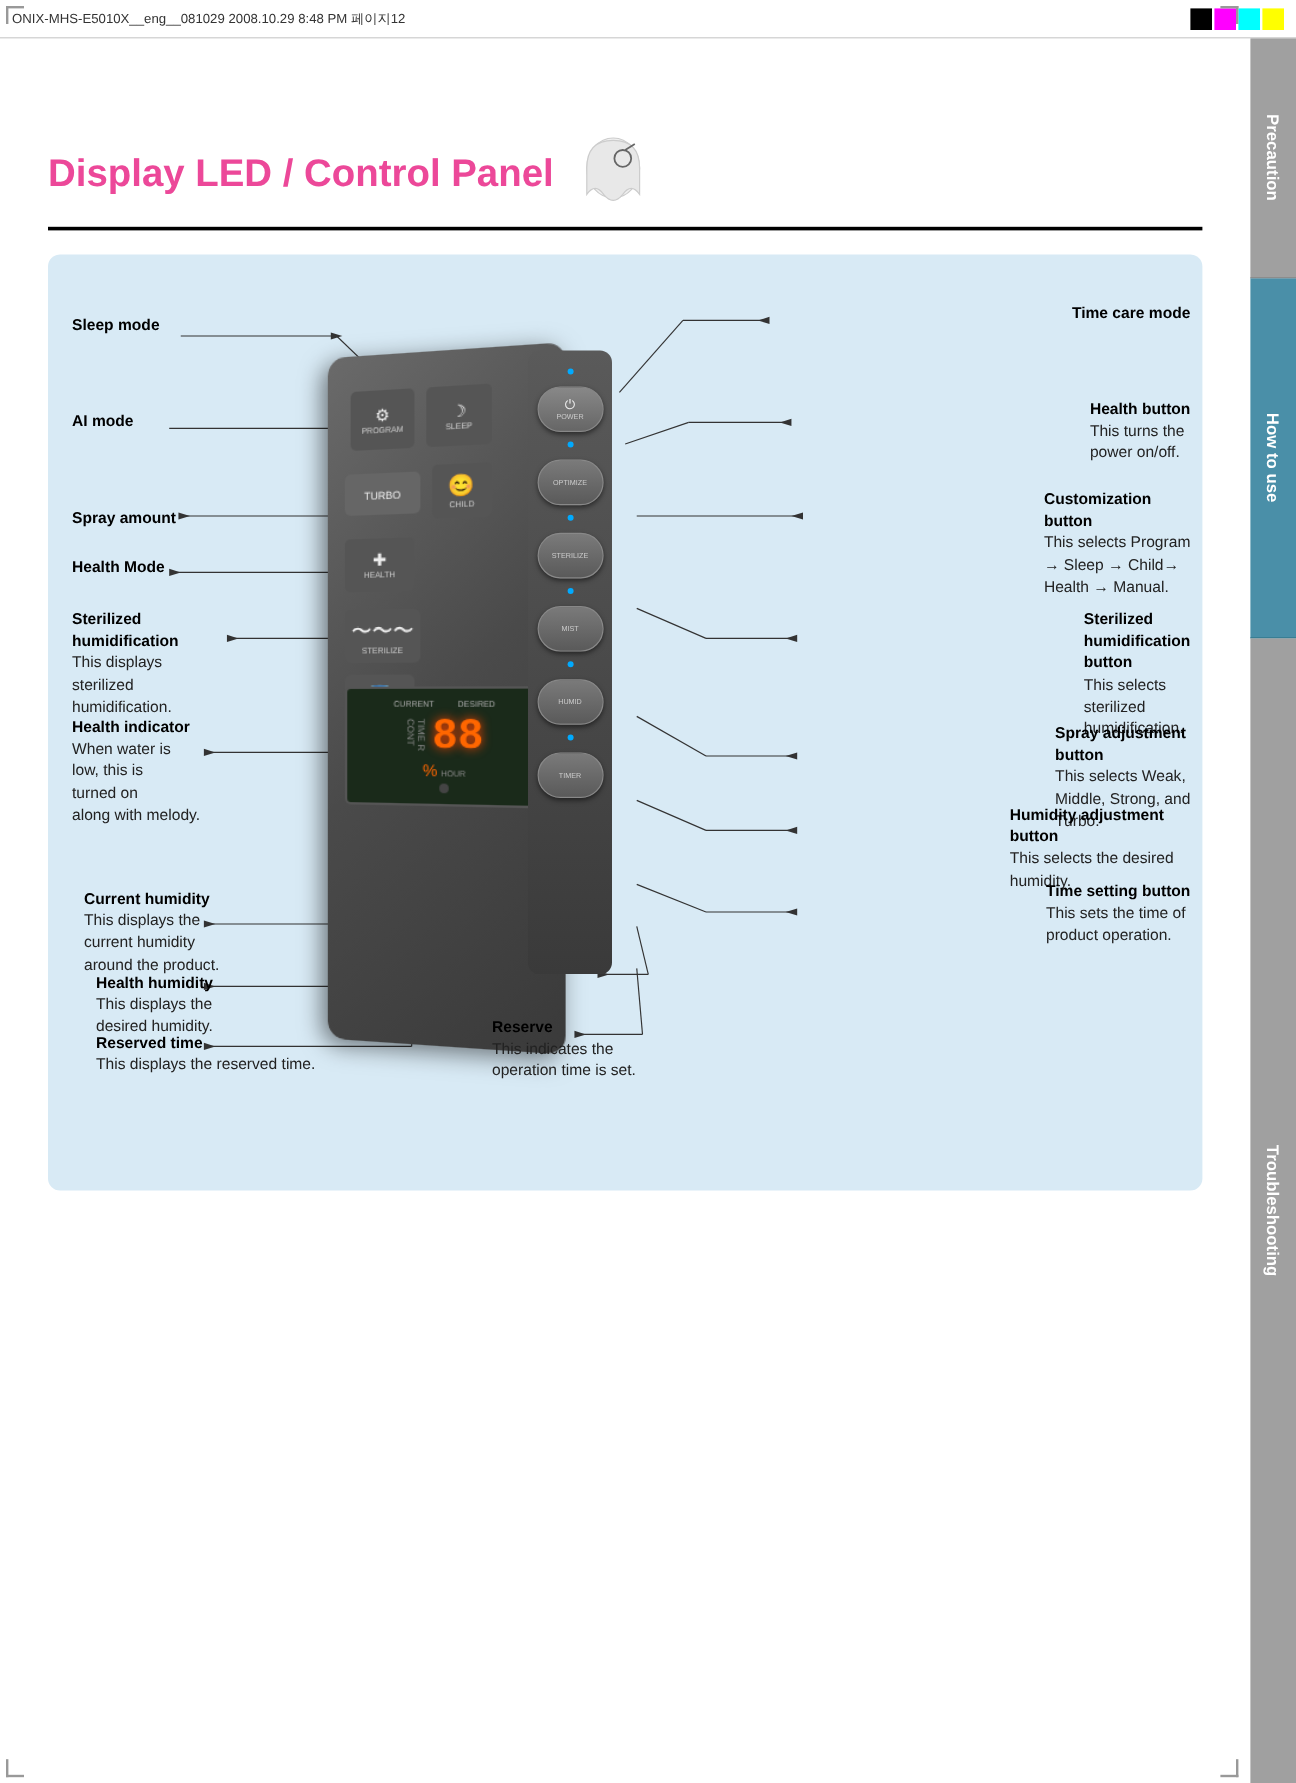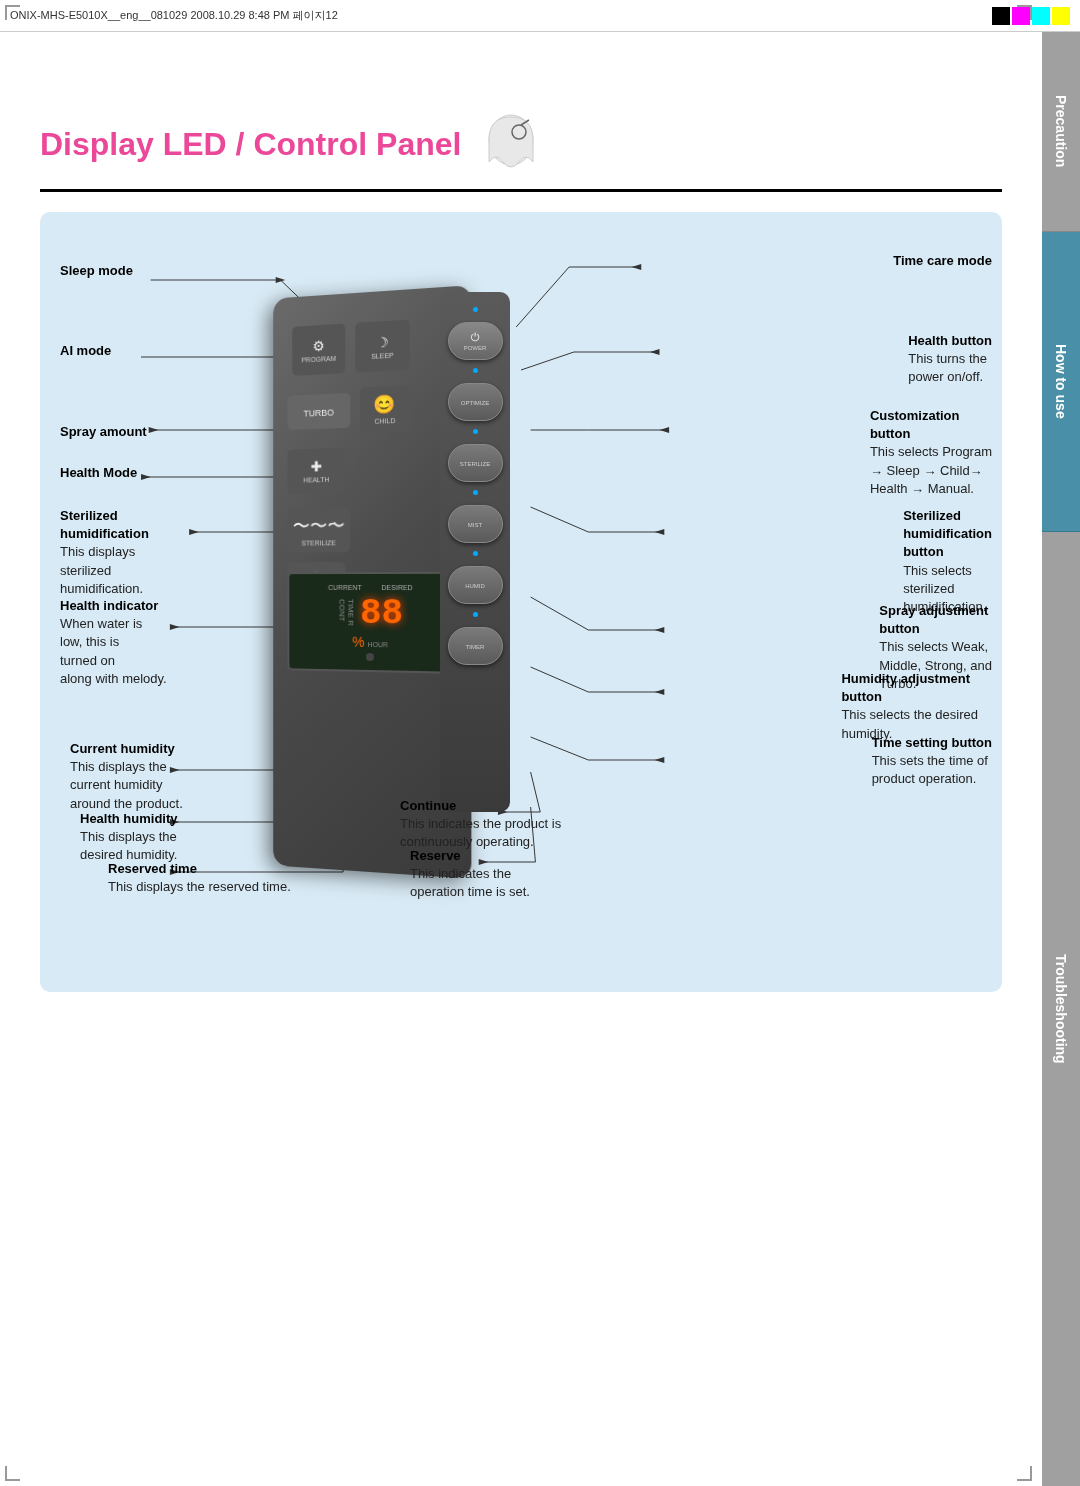--- a/index.html
+++ b/index.html
@@ -592,21 +592,21 @@
     <div class="ann-box" style="left:30px; top:528px;">
       <span class="ann-title">Current humidity</span>
       <div class="ann-sub">This displays the<br>current humidity<br>around the product.</div>
     </div>
 
     <div class="ann-box" style="left:40px; top:598px;">
       <span class="ann-title">Health humidity</span>
       <div class="ann-sub">This displays the<br>desired humidity.</div>
     </div>
 
-    <div class="ann-box" style="left:40px; top:648px;margin-left:28px;">
+    <div class="ann-box" style="left:40px; top:648px;">
       <span class="ann-title">Reserved time</span>
       <div class="ann-sub">This displays the reserved time.</div>
     </div>
 
     <div class="ann-box" style="right:10px; top:40px;">
       <span class="ann-title">Time care mode</span>
     </div>
 
     <div class="ann-box" style="right:10px; top:120px;">
       <span class="ann-title">Health button</span>
@@ -631,24 +631,20 @@
     <div class="ann-box" style="right:24px; top:458px;">
       <span class="ann-title">Humidity adjustment<br>button</span>
       <div class="ann-sub">This selects the desired<br>humidity.</div>
     </div>
 
     <div class="ann-box" style="right:10px; top:522px;">
       <span class="ann-title">Time setting button</span>
       <div class="ann-sub">This sets the time of<br>product operation.</div>
     </div>
 
-    <div class="ann-box" style="left:360px; top:585px;">
-      <span class="ann-title">Continue</span>
-      <div class="ann-sub">This indicates the product is<br>continuously operating.</div>
-    </div>
 
     <div class="ann-box" style="left:370px; top:635px;">
       <span class="ann-title">Reserve</span>
       <div class="ann-sub">This indicates the<br>operation time is set.</div>
     </div>
 
   </div>
 
 
 </div>

